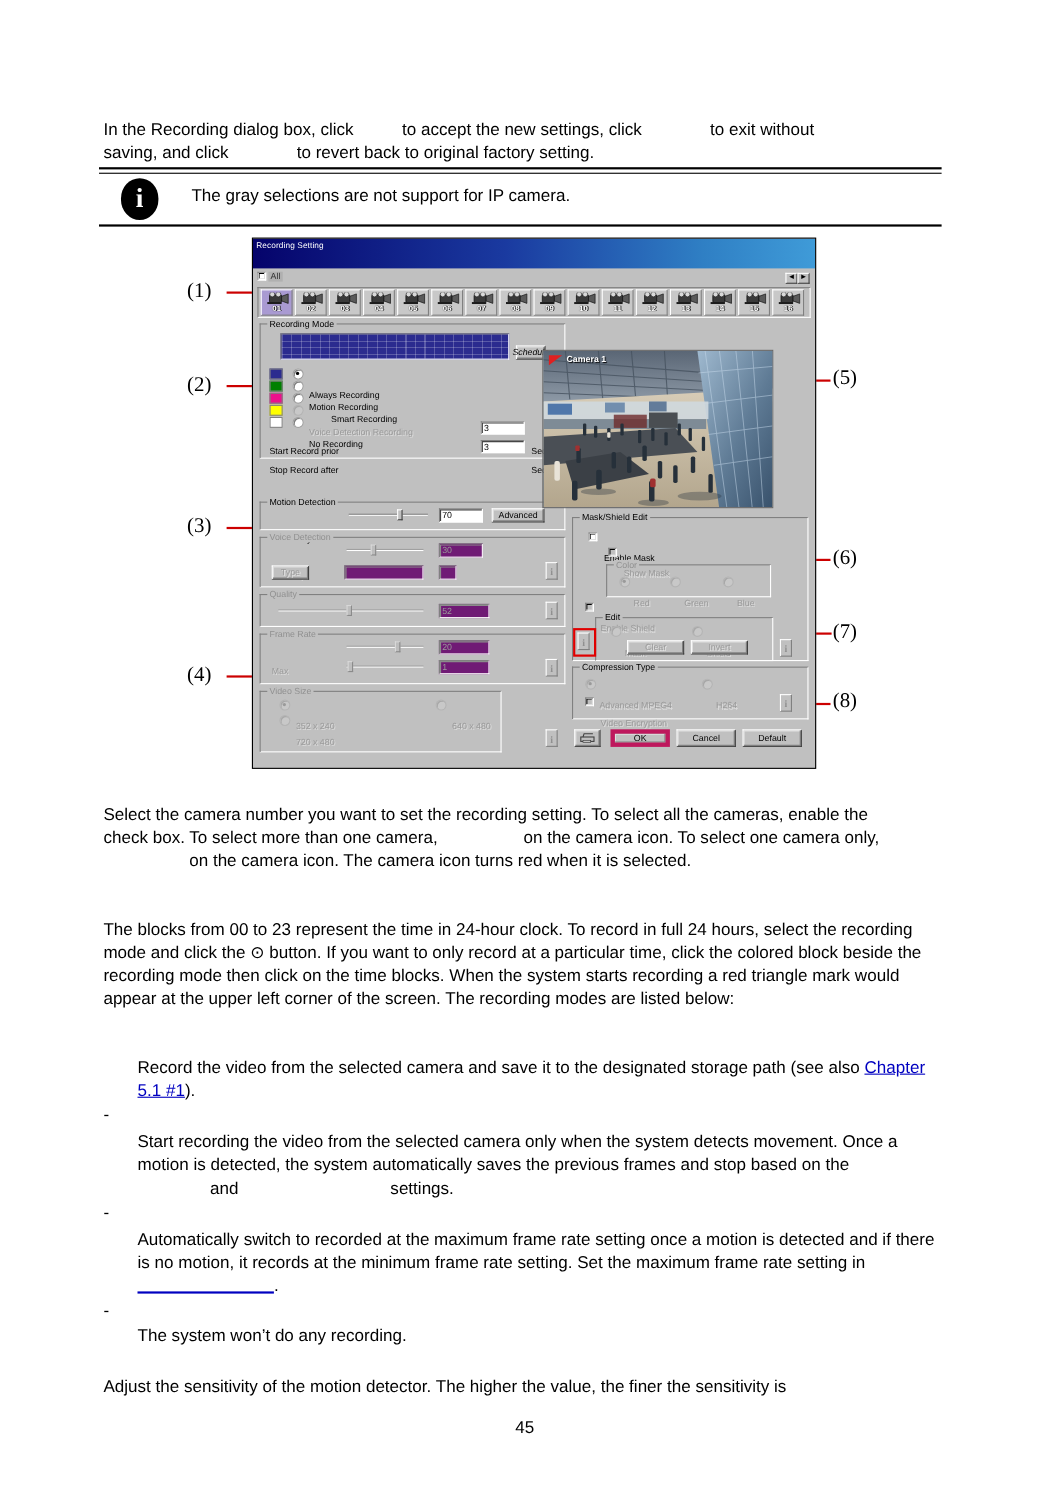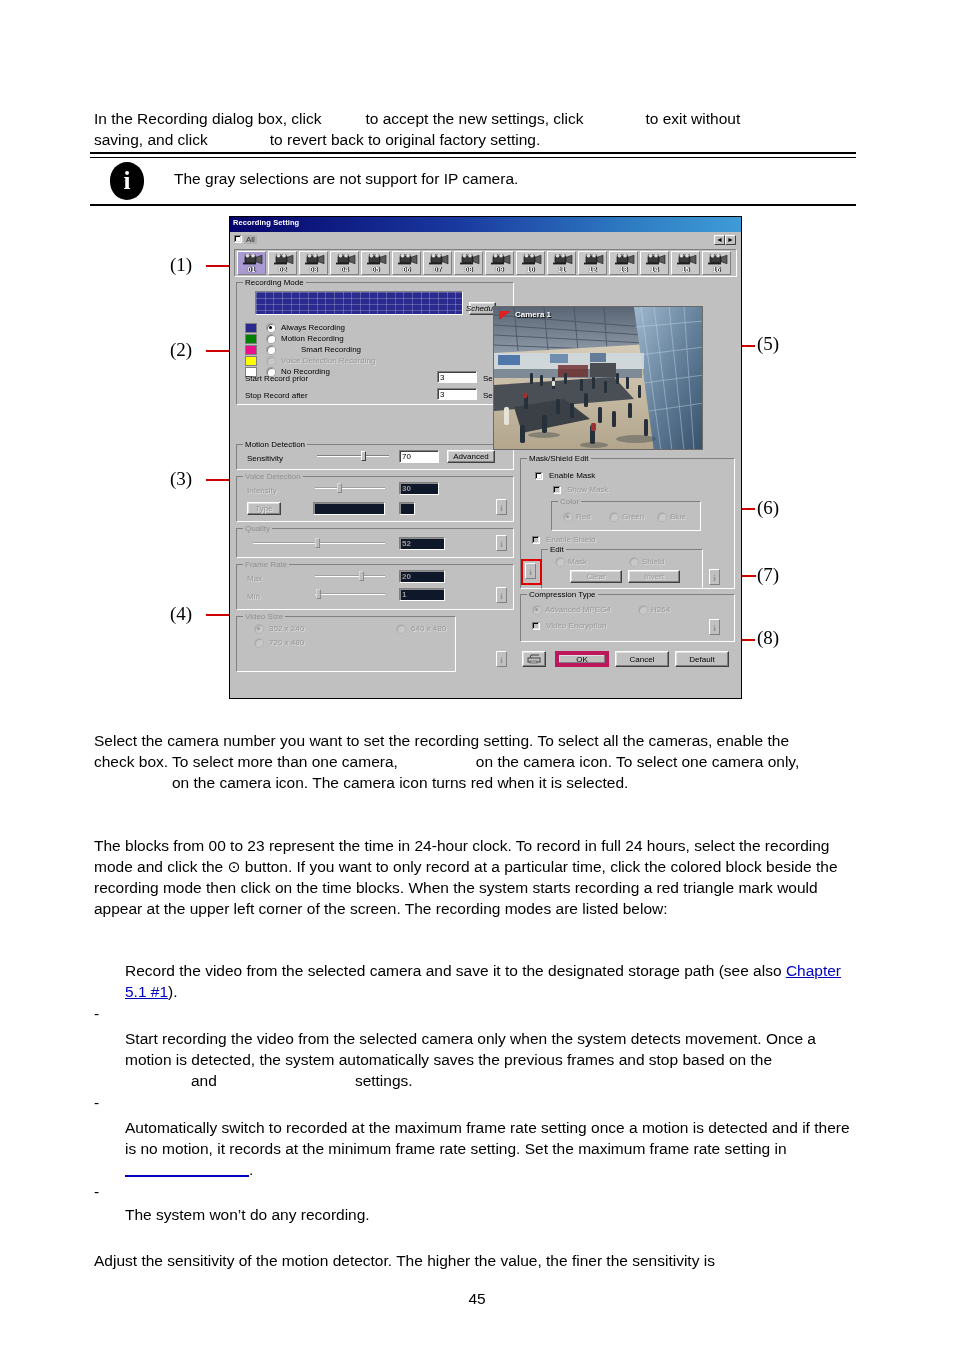--- a/index.html
+++ b/index.html
@@ -67,25 +67,25 @@
     position:absolute; left:229px; top:216px;
     width:513px; height:483px;
     background:#c0c0c0;
     border:1px solid #000;
     font-family:"Liberation Sans", sans-serif;
     font-size:8px;
     color:#000;
     overflow:hidden;
   }
   .titlebar {
-    height:15px;
+    height:27px;
     background:linear-gradient(to right,#05036b 0%, #1a3aa0 45%, #2f7fc4 80%, #3f9bd8 100%);
     color:#fff;
     font-size:7.5px;
-    font-weight:bold;
+    font-weight:normal;
     padding:1px 0 0 3px;
     letter-spacing:0.1px;
   }
   .dlg-body { position:relative; padding:0; height:472px; }
 
   .allrow {
     position:absolute; left:4px; top:3px; width:503px; height:12px;
   }
   .cb {
     display:inline-block; width:8px; height:8px;
@@ -173,30 +173,30 @@
     background:#fff;
     box-shadow: inset 1px 1px 0 #808080, inset -1px -1px 0 #fff, 0 0 0 1px #a0a0a0;
   }
   .radio.on::after {
     content:""; position:absolute; left:2px; top:2px;
     width:3px; height:3px; border-radius:50%; background:#000;
   }
   .radio.dim { background:#c8c8c8; box-shadow: inset 1px 1px 0 #a8a8a8, 0 0 0 1px #b4b4b4; }
   .radio.dim.on::after { background:#9a9a9a; }
 
-  .lbl { position:absolute; font-size:8px; white-space:nowrap; }
+  .lbl { position:absolute; font-size:8px; white-space:nowrap;margin-top:20px; }
   .lbl.dim { color:#9a9a9a; text-shadow:1px 1px 0 #dcdcdc; }
 
   .field {
     position:absolute; background:#fff;
     border:1px solid #808080; border-right-color:#fff; border-bottom-color:#fff;
     box-shadow: inset 1px 1px 0 #404040;
     font-size:8px; color:#000; padding:0 2px; line-height:11px;
   }
-  .field.dim { background:#0f172a; color:#9a9a9a; box-shadow: inset 1px 1px 0 #8d8d8d; font-weight: bold; }
+  .field.dim { background:#701a75; color:#9a9a9a; box-shadow: inset 1px 1px 0 #8d8d8d; }
 
   .combo {
     position:absolute; background:#c0c0c0;
     border:1px solid #808080; border-right-color:#fff; border-bottom-color:#fff;
     box-shadow: inset 1px 1px 0 #404040;
     font-size:8px; color:#9a9a9a; padding:0 2px; line-height:11px;
   }
   .combo .arrow {
     position:absolute; right:1px; top:1px; width:11px; height:9px;
     background:#c0c0c0; border:1px solid #fff;

